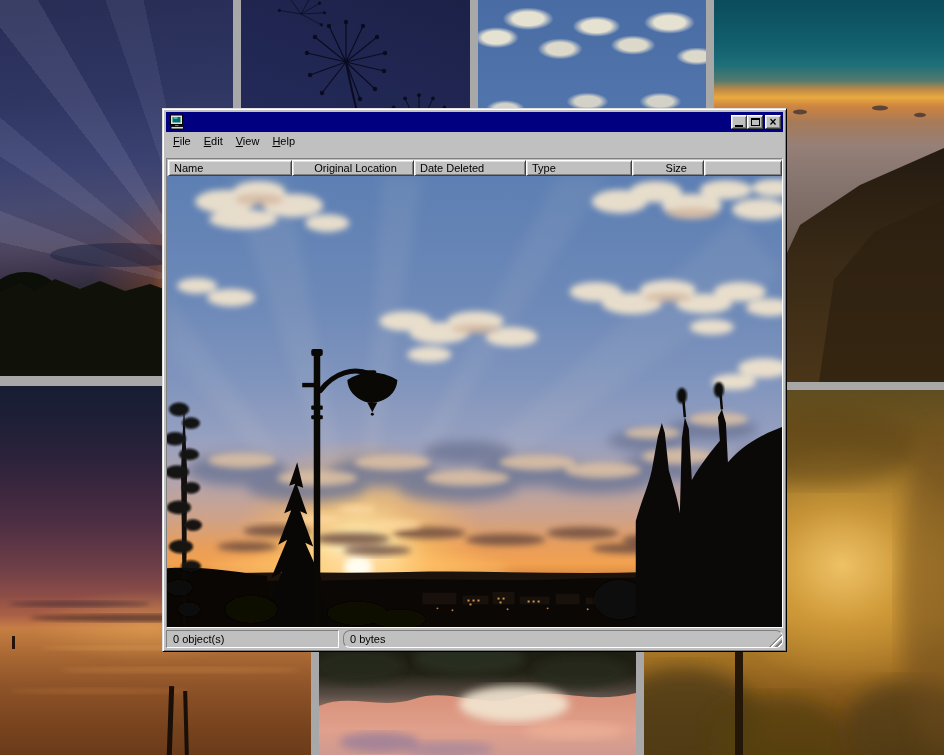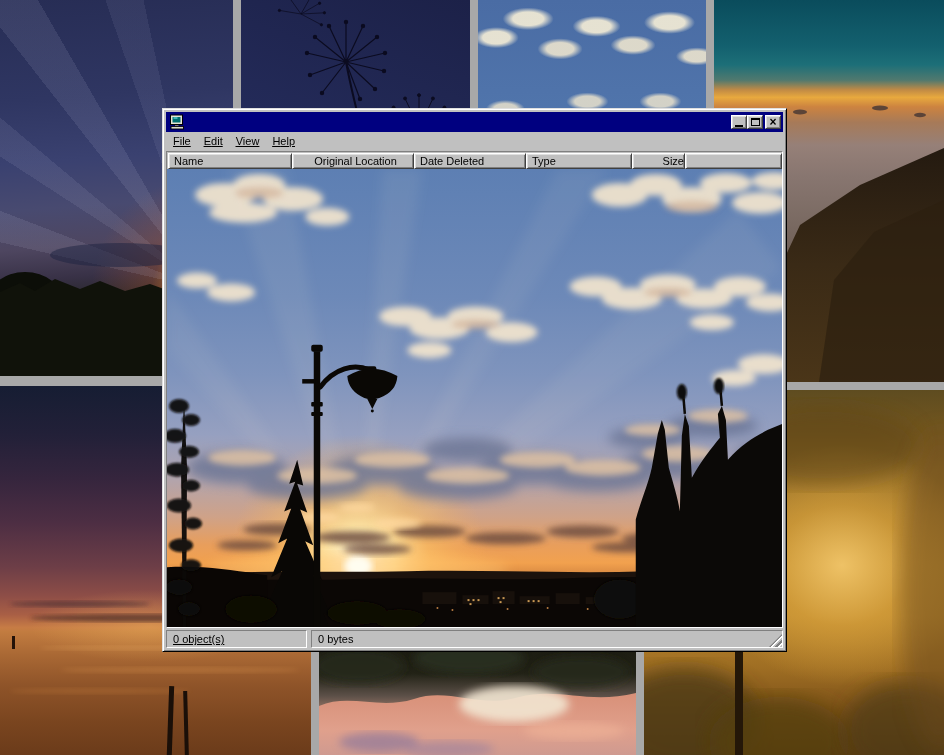--- a/index.html
+++ b/index.html
@@ -74,43 +74,43 @@
   .tbtn{width:16px;height:14px;background:#c0c0c0;flex:0 0 auto;
         border:1px solid;border-color:#fff #404040 #404040 #fff;
         box-shadow:inset 1px 1px 0 #dfdfdf, inset -1px -1px 0 #808080;
         display:flex;align-items:center;justify-content:center;padding:0;}
   .tbtn.close{margin-left:2px;}
   .glyph-min{width:8px;height:2px;background:#000;margin-top:7px;}
   .glyph-max{width:9px;height:8px;border:1px solid #000;border-top-width:2px;}
   .glyph-close{font-size:12px;font-weight:bold;line-height:10px;color:#000;margin-top:-1px;}
 
   #menubar{height:18px;display:flex;align-items:center;padding-left:1px;flex:0 0 auto;}
-  .mitem{font-size:11px;color:#000;padding:2px 7px 2px 6px;cursor:default;text-decoration:underline;}
+  .mitem{font-size:11px;color:#000;padding:2px 7px 2px 6px;cursor:default;}
   .mn{text-decoration:underline;}
 
-  #list{flex:1;display:flex;flex-direction:column;margin-top:1px;
+  #list{flex:1;display:flex;flex-direction:column;margin-top:8px;
         border:1px solid;border-color:#808080 #fff #fff #808080;
         box-shadow:inset 1px 1px 0 #404040;background:#000;overflow:hidden;}
   #hrow{display:flex;height:17px;flex:0 0 auto;background:#c0c0c0;padding:1px 0 0 1px;}
   .hcell{height:16px;background:#c0c0c0;font-size:11px;color:#000;
          padding:1px 0 0 5px;overflow:hidden;white-space:nowrap;
          border:1px solid;border-color:#fff #404040 #404040 #fff;
          box-shadow:inset 1px 1px 0 #dfdfdf, inset -1px -1px 0 #808080;}
   .hc0{width:124px;}.hc1{width:122px;text-align:center;}.hc2{width:112px;}.hc3{width:106px;}
-  .hc4{width:53px;text-align:right;padding-right:0;}
+  .hc4{width:72px;text-align:right;padding-right:16px;}
   .hc5{flex:1;}
   #photo{flex:1;position:relative;overflow:hidden;
     background:linear-gradient(180deg,#5d7fb3 0%,#6d89b8 28%,#7f94bd 45%,#96a0c0 58%,#b3a4ab 68%,#cfa288 76%,#e89e5c 82%,#f2a14e 86%,#d98a42 88.5%,#7a5633 90%,#17100a 91.5%,#0a0705 100%);}
   #photo svg{position:absolute;left:0;top:0;width:100%;height:100%;}
 
   #statusbar{height:18px;flex:0 0 auto;margin-top:2px;display:flex;position:relative;}
   .panel{border:1px solid;border-color:#808080 #fff #fff #808080;
          font-size:11px;color:#000;padding:2px 0 0 6px;overflow:hidden;white-space:nowrap;}
-  #panel-objects{width:141px;margin-right:4px;text-decoration:underline;}
-  #panel-bytes{flex:1;}
+  #panel-objects{width:173px;margin-right:4px;}
+  #panel-bytes{flex:1;border-radius:7px;}
   #grip{position:absolute;right:1px;bottom:1px;width:13px;height:13px;
         clip-path:polygon(100% 0,100% 100%,0 100%);
         background:repeating-linear-gradient(-45deg,#c0c0c0 0 2px,#fff 2px 3px,#808080 3px 5px);}
 </style>
 </head>
 <body>
 
 <div id="stage">
 
   <div class="tile" id="tileA">

